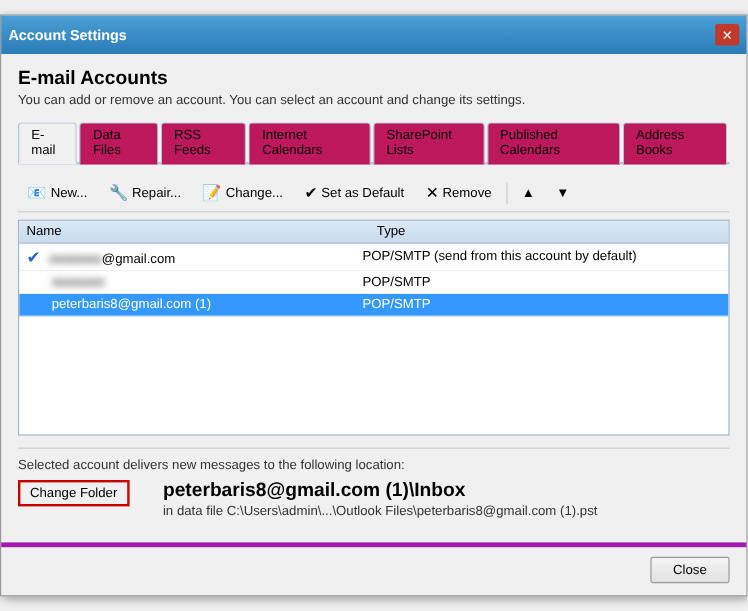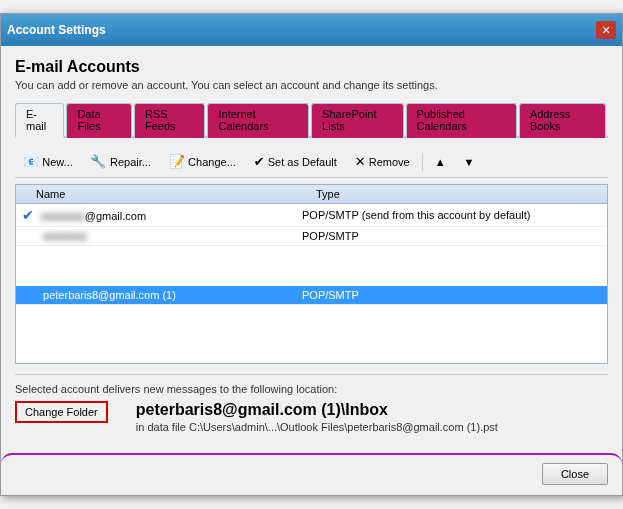--- a/index.html
+++ b/index.html
@@ -114,39 +114,39 @@
     .table-container {
       border: 1px solid #9cb3c9;
       background: white;
       height: 180px;
       overflow-y: auto;
     }
     .table-header {
       display: flex;
       background: linear-gradient(to bottom, #dce8f5, #c8dbee);
       border-bottom: 1px solid #9cb3c9;
-      padding: 3px 20px;
+      padding: 3px 6px;
+      gap: 12px;
     }
     .table-header-cell {
       font-size: 11px;
       font-weight: normal;
       color: #000;
     }
     .col-name { width: 280px; }
     .col-type { flex: 1; }
     .table-row {
       display: flex;
       padding: 3px 6px;
       border-bottom: 1px solid #eee;
       align-items: center;
     }
     .table-row.selected {
       background: #3399ff;
       color: white;
-      margin-top: 40px;
     }
     .table-row .check-icon {
       margin-right: 4px;
       color: #2266cc;
       font-size: 14px;
     }
     .row-name { width: 280px; font-size: 11px; }
     .row-type { flex: 1; font-size: 11px; }
     
     .footer-section {
@@ -182,23 +182,22 @@
     .folder-path {
       color: #333;
       font-size: 11px;
       margin-top: 2px;
     }
     
     .bottom-bar {
       display: flex;
       justify-content: flex-end;
       padding: 8px 14px 10px;
-      border-top: 2px solid #a21caf;
+      border-top: 4px solid #a21caf;
       margin-top: 8px;
-      border-radius: 11px;
     }
     .close-btn {
       padding: 4px 18px;
       font-size: 11px;
       background: linear-gradient(to bottom, #f5f5f5, #e0e0e0);
       border: 1px solid #999;
       cursor: pointer;
       border-radius: 2px;
     }
     

